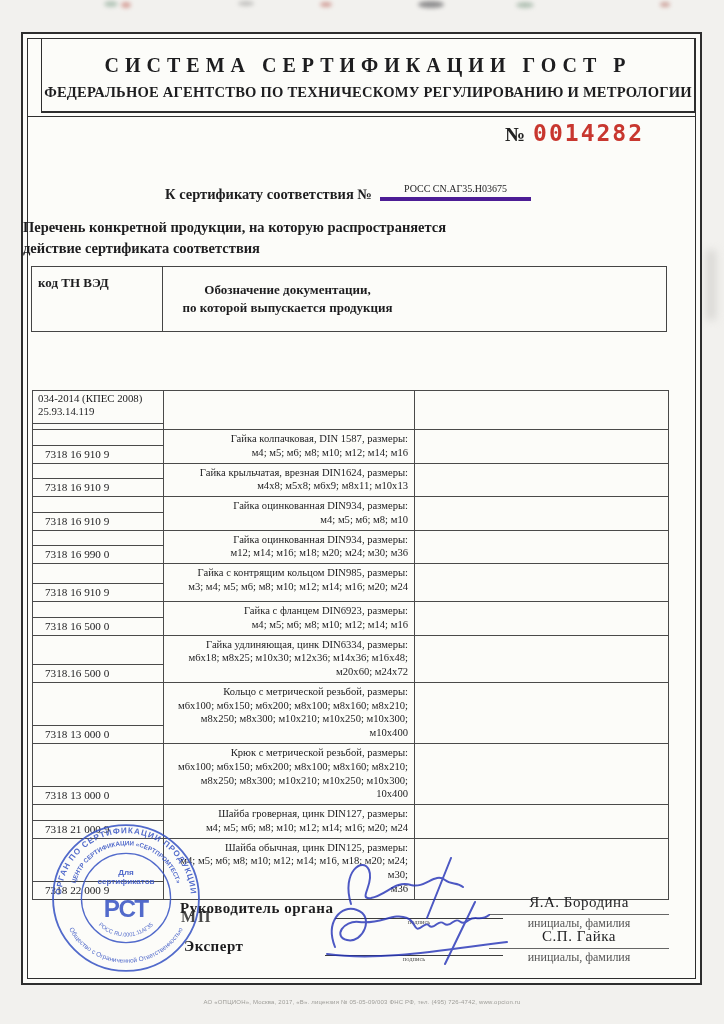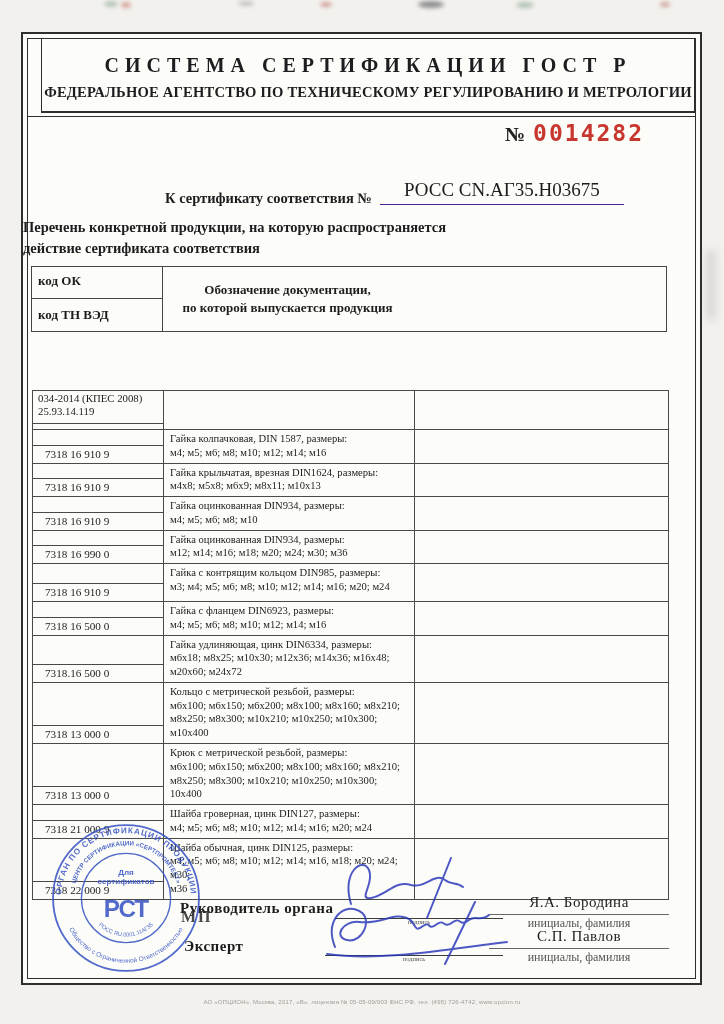--- a/index.html
+++ b/index.html
@@ -31,22 +31,22 @@
   .blank-number .num{
     font-family:"DejaVu Sans Mono", monospace;font-size:23px;font-weight:bold;
     letter-spacing:2px;color:#c8372f;
   }
   
   .appendix-title{position:absolute;top:114px;left:0;right:0;text-align:center;
     font-size:22px;font-weight:bold;letter-spacing:2.5px;}
   .cert-line{position:absolute;top:152px;left:142px;display:flex;align-items:baseline;}
   .cert-label{font-size:14.5px;font-weight:bold;}
   .cert-value{
-    font-size:19px;margin-left:8px;padding:0 24px 3px;position:relative;top:-7px;
-    border-bottom:1px solid #4c1d95;white-space:nowrap;
+    font-size:10px;margin-left:8px;padding:0 24px 3px;position:relative;top:-7px;
+    border-bottom:4px solid #4c1d95;white-space:nowrap;
   }
   .subtitle{position:absolute;top:183px;left:0;right:0;
     font-size:14.5px;font-weight:bold;line-height:1.45;}
   
   .header-table{
     position:absolute;top:232px;left:8px;width:636px;height:66px;
     border:1px solid #454545;display:grid;grid-template-columns:130px 250px 1fr;
     box-sizing:border-box;
   }
   .ht-codes{display:grid;grid-template-rows:1fr 1fr;}
@@ -62,21 +62,21 @@
     border:1px solid #4a4a4a;box-sizing:border-box;
   }
   .trow{display:grid;grid-template-columns:130px 252px 1fr;border-bottom:1px solid #4a4a4a;}
   .trow:last-child{border-bottom:none;}
   .cell-code{display:grid;grid-template-rows:1fr auto;}
   .code-ok{border-bottom:1px solid #4a4a4a;padding:1px 3px 1px 5px;font-size:10.8px;
     line-height:1.25;white-space:pre-line;min-height:10px;}
   .code-tnved{padding:2px 3px 3px 12px;font-size:11.2px;}
   .cell-product{
     border-left:1px solid #4a4a4a;border-right:1px solid #4a4a4a;
-    padding:2px 6px 3px;font-size:10.6px;line-height:1.3;white-space:pre-line;
+    padding:2px 6px 3px;font-size:10.6px;line-height:1.3;white-space:pre-line;text-align:right;
   }
   .cell-docs{background:transparent;}
   
   .role-head{position:absolute;top:866px;left:157px;font-size:15px;font-weight:bold;letter-spacing:0.5px;}
   .role-expert{position:absolute;top:904px;left:161px;font-size:15px;font-weight:bold;letter-spacing:0.5px;}
   .mp-mark{position:absolute;top:874px;left:158px;font-size:16px;font-weight:bold;letter-spacing:2px;color:#2a2a2a;opacity:0.85;}
   .sign-line{position:absolute;border-bottom:1px solid #3c3c3c;text-align:center;}
   .sign-line .cap{display:block;font-size:6.5px;color:#555;margin-top:36px;}
   .sline1{top:848px;left:312px;width:168px;height:36px;}
   .sline2{top:885px;left:302px;width:178px;height:36px;}
@@ -128,21 +128,20 @@
     <span class="cert-value">РОСС CN.АГ35.Н03675</span>
   </div>
 
   <div class="subtitle">
     <div>Перечень конкретной продукции,  на которую распространяется</div>
     <div>действие сертификата соответствия</div>
   </div>
 
   <div class="header-table">
     <div class="ht-codes">
-      <div class="ok">код ОК</div>
       <div class="tnved">код ТН ВЭД</div>
     </div>
     <div class="ht-col">Обозначение документации,
 по которой выпускается продукция</div>
   </div>
 
   <div class="main-table" id="main-table">
   <div class="trow" style="min-height: 38px;">
     <div class="cell-code">
       <div class="code-ok">034-2014 (КПЕС 2008)
@@ -278,21 +277,21 @@
   <div class="sign-line sline2">
     <span class="cap">подпись</span>
   </div>
 
   <div class="name-block nb1">
     <div class="nm">Я.А. Бородина</div>
     <div class="ln"></div>
     <div class="cap">инициалы, фамилия</div>
   </div>
   <div class="name-block nb2">
-    <div class="nm">С.П. Павлов</div>
+    <div class="nm">С.П. Гайка</div>
     <div class="ln"></div>
     <div class="cap">инициалы, фамилия</div>
   </div>
 
   <svg class="sig-svg" viewBox="0 0 220 130">
     <g fill="none" stroke="#2735b8" stroke-width="2" stroke-linecap="round" opacity="0.82">
       <path d="M28,52 C18,20 40,4 46,18 C52,32 34,48 48,46 C64,43 72,28 88,33 C102,37 112,20 122,28 C128,33 134,30 140,35"></path>
       <path d="M128,6 L104,66"></path>
       <path d="M12,95 C2,70 18,52 34,58 C52,64 40,92 24,88 C10,85 20,68 36,70 C58,73 70,60 84,66 C94,70 90,82 100,74 C108,68 104,80 114,72 C122,66 120,78 130,70 C138,64 136,76 146,68 C152,63 158,70 166,63"></path>
       <path d="M4,102 C60,110 132,96 184,90"></path>

